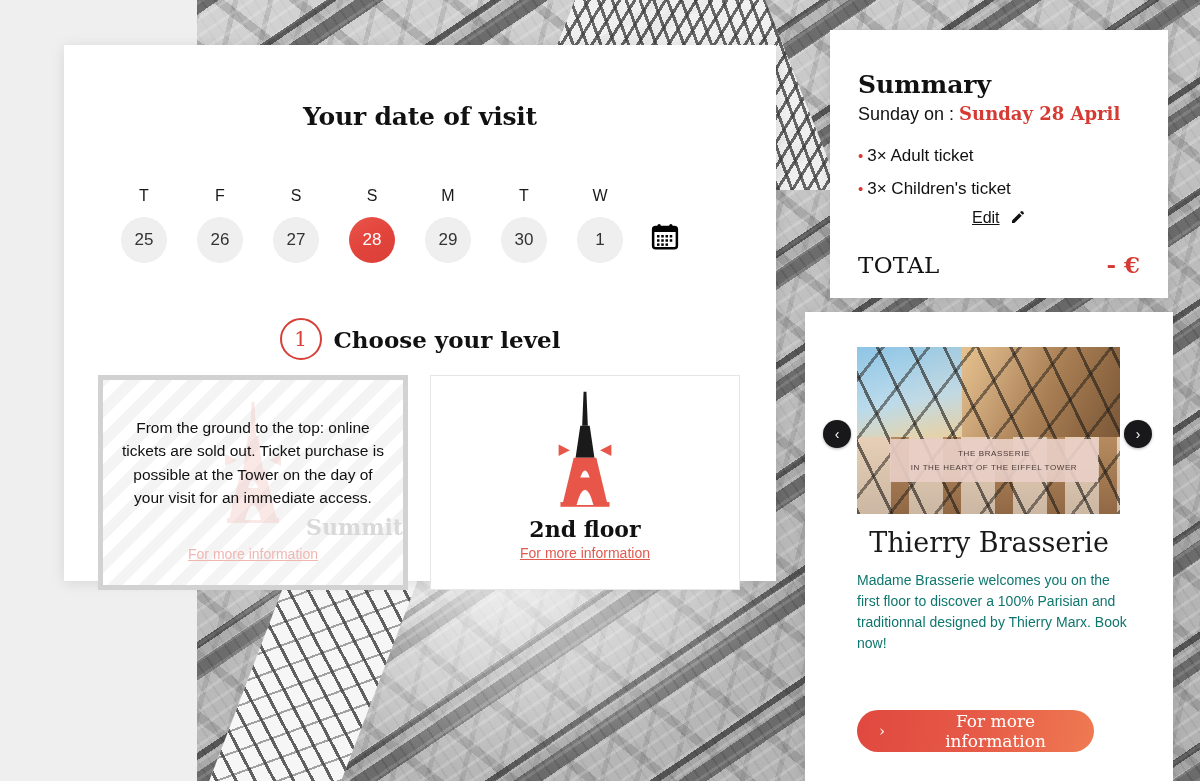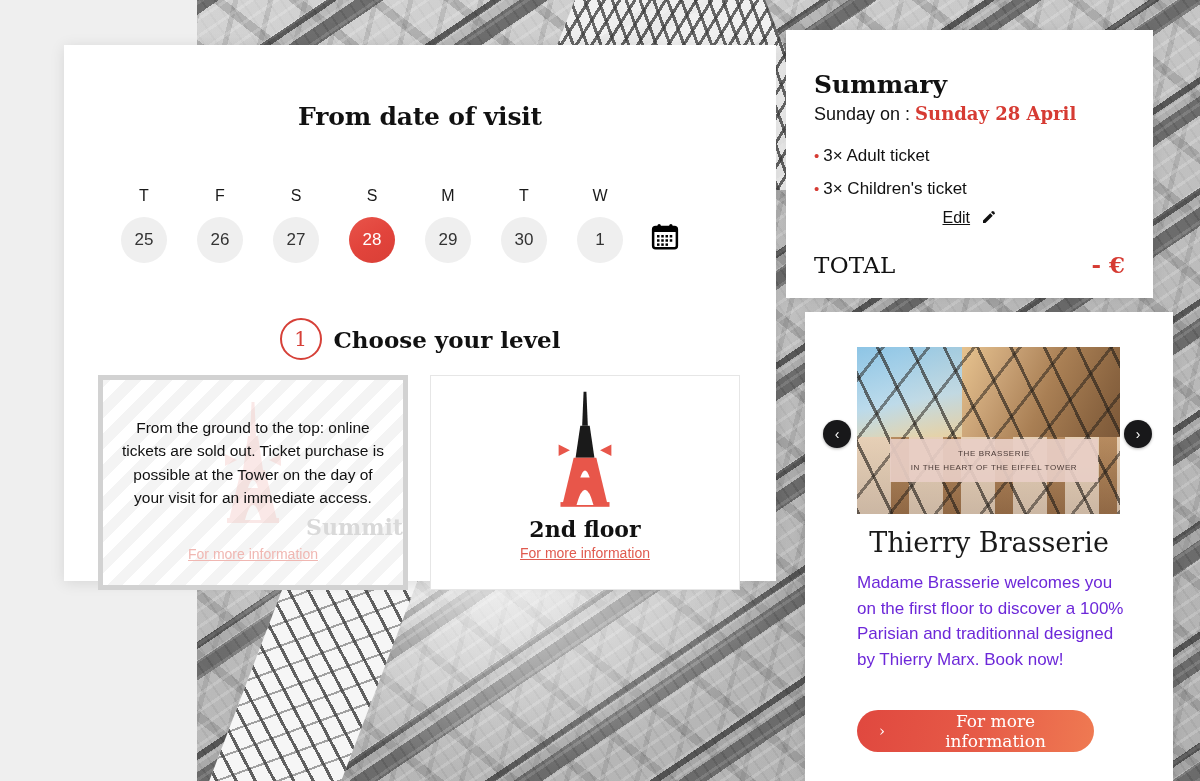--- a/index.html
+++ b/index.html
@@ -133,21 +133,21 @@
     position:absolute;left:0;right:0;top:140px;text-align:center;
     font-family:"DejaVu Serif",serif;font-weight:700;font-size:22px;color:#111;
   }
   .lvl.open .lvl-link{
     position:absolute;left:0;right:0;top:169px;text-align:center;
     font-size:14px;color:#e05a4f;text-decoration:underline;
   }
 
   
   .summary{
-    position:absolute;left:786px;top:30px;width:367px;height:268px;
+    position:absolute;left:830px;top:30px;width:338px;height:268px;
     background:#fff;box-shadow:0 2px 12px rgba(0,0,0,.10);box-sizing:border-box;
     padding:40px 28px 0 28px;
   }
   .summary h2{
     margin:0;font-family:"DejaVu Serif",serif;font-weight:700;font-size:25px;color:#111;
   }
   .visit-line{margin-top:4px;font-size:18px;color:#111;}
   .visit-line .date{
     font-family:"DejaVu Serif",serif;font-weight:700;color:#d63b33;
   }
@@ -203,21 +203,21 @@
     font-size:14px;line-height:1;box-shadow:0 1px 3px rgba(0,0,0,.3);cursor:pointer;z-index:5;
   }
   .arrow.left{left:823px;}
   .arrow.right{left:1124px;}
   .promo-title{
     position:absolute;left:0;right:0;top:215px;text-align:center;
     font-family:"DejaVu Serif",serif;font-weight:400;font-size:27px;color:#1a1a1a;
   }
   .promo-desc{
     position:absolute;left:52px;right:44px;top:258px;
-    font-size:17px;line-height:1.5;color:#6d28d9;
+    font-size:14px;line-height:1.5;color:#0f766e;
   }
   .promo-btn{
     position:absolute;left:52px;top:398px;width:237px;height:42px;border:none;border-radius:21px;
     background:linear-gradient(100deg,#e0483f 0%,#e65a47 50%,#ef7a52 100%);
     color:#fff;font-size:17px;font-family:"DejaVu Serif",serif;
     display:flex;align-items:center;gap:18px;padding-left:22px;box-sizing:border-box;cursor:pointer;
   }
   .promo-btn .chev{font-size:15px;}
 </style>
 </head>
@@ -225,21 +225,21 @@
 
 <div id="bg">
   <div class="photo"></div>
   <div class="topmast"></div>
   <div class="sky"></div>
   <div class="leftgutter"></div>
 </div>
 
 <div class="main-card">
 
-  <h1 class="title">From date of visit</h1>
+  <h1 class="title">Your date of visit</h1>
 
   <div class="cal">
     <div class="cal-row">
 
       <div class="cal-days">
         <div class="day">
           <span class="dow">T</span>
           <span class="num">25</span>
         </div>
         <div class="day">

